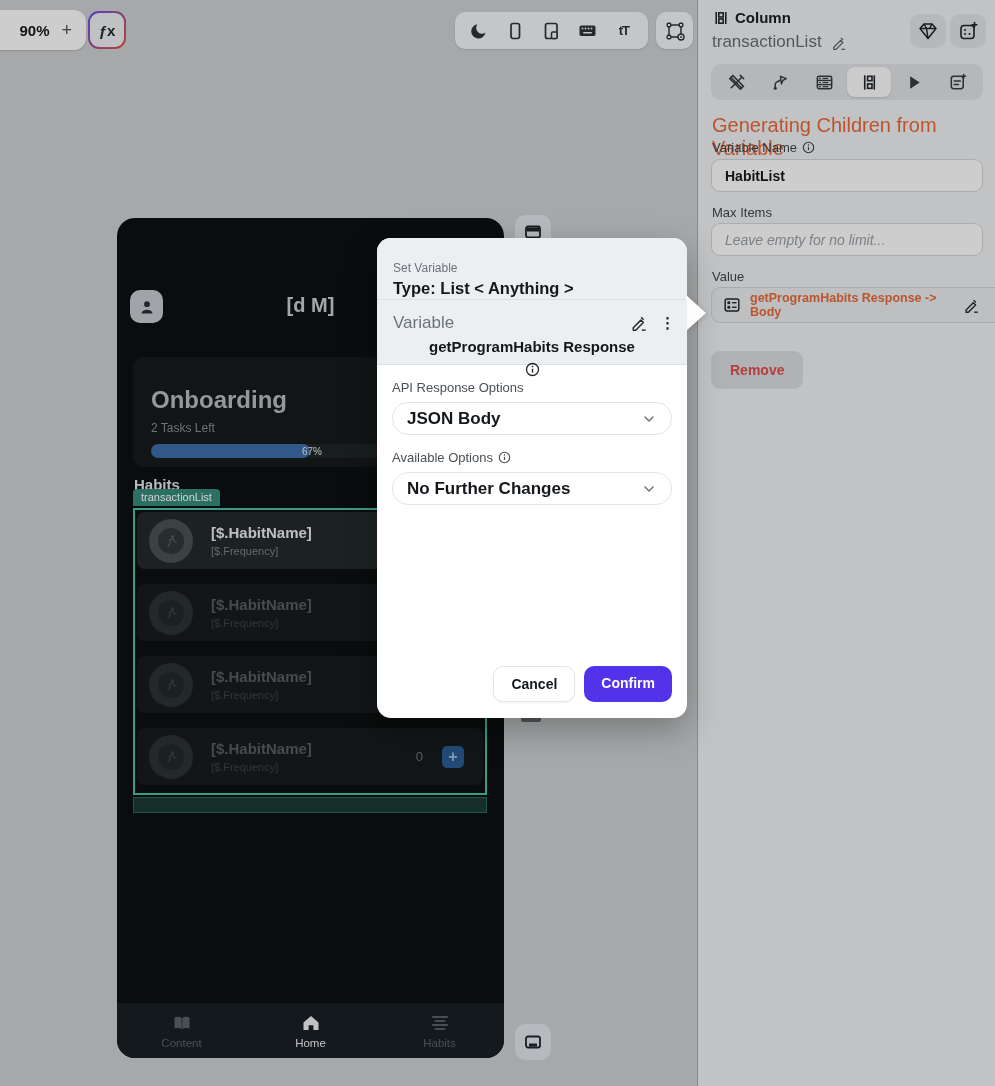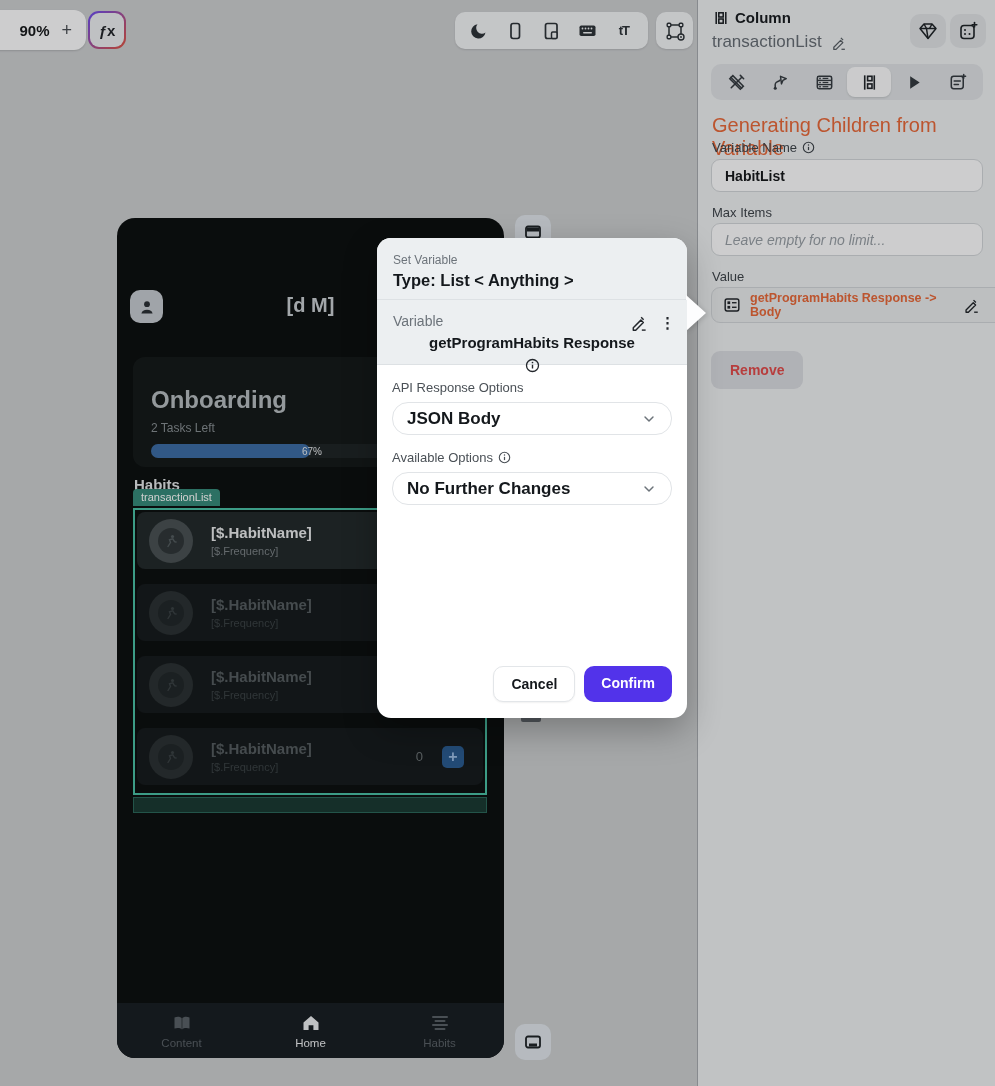--- a/index.html
+++ b/index.html
@@ -114,25 +114,25 @@
     font-size:14px; font-weight:bold; color:#e24c4c; }
 
   
   .overlay { position:absolute; inset:0; background:rgba(0,0,0,.19); z-index:15; }
   .modal { position:absolute; left:377px; top:238px; width:310px; height:480px; background:#fff;
     border-radius:14px; box-shadow:0 12px 34px rgba(0,0,0,.28); z-index:20; }
   .m-arrow { position:absolute; right:-19px; top:57px; width:0; height:0;
     border-top:18px solid transparent; border-bottom:18px solid transparent; border-left:20px solid #fdfdfe;
     filter:drop-shadow(2px 1px 2px rgba(0,0,0,.12)); }
   .m-head { height:62px; background:#eceff1; border-bottom:1px solid #dde1e4; border-radius:14px 14px 0 0;
-    padding:15px 16px 0; }
+    padding:23px 16px 0; }
   .m-eyebrow { font-size:12px; color:#6c737a; }
   .m-title { font-size:16.5px; font-weight:bold; color:#14181c; margin-top:4px; }
   .m-var { height:65px; background:#eceff1; border-bottom:1px solid #dde1e4; padding:13px 16px 0; position:relative; }
-  .m-var-label { font-size:14px; color:#6c737a; }
+  .m-var-label { font-size:17px; color:#6c737a; }
   .m-var-value { font-size:15px; font-weight:bold; color:#14181c; margin-top:5px; display:flex; align-items:center; gap:7px;flex-direction:column; }
   .m-var-icons { position:absolute; right:12px; top:13px; display:flex; align-items:center; gap:12px; }
   .m-dots { font-size:15px; font-weight:bold; color:#23272c; letter-spacing:0; line-height:1; }
   .m-body { padding:15px 15px 0; }
   .m-f-label { font-size:13px; color:#4a5056; display:flex; align-items:center; gap:5px; }
   .m-select { margin:7px 0 15px; height:33px; border:1px solid #e1e4e7; border-radius:16px; display:flex;
     align-items:center; justify-content:space-between; padding:0 14px; }
   .m-select-value { font-size:17px; font-weight:bold; color:#14181c; }
   .m-footer { position:absolute; right:15px; bottom:16px; display:flex; gap:9px; }
   .btn-cancel { padding:9px 17px; background:#fff; border:1px solid #e3e6e9; border-radius:10px;

